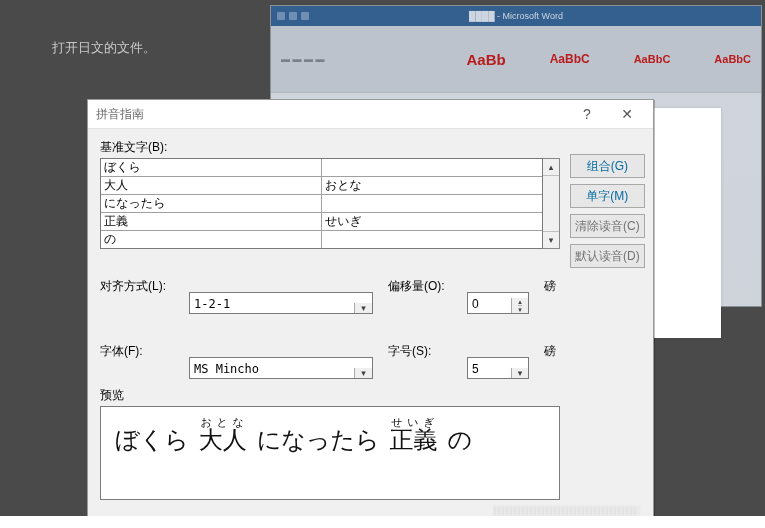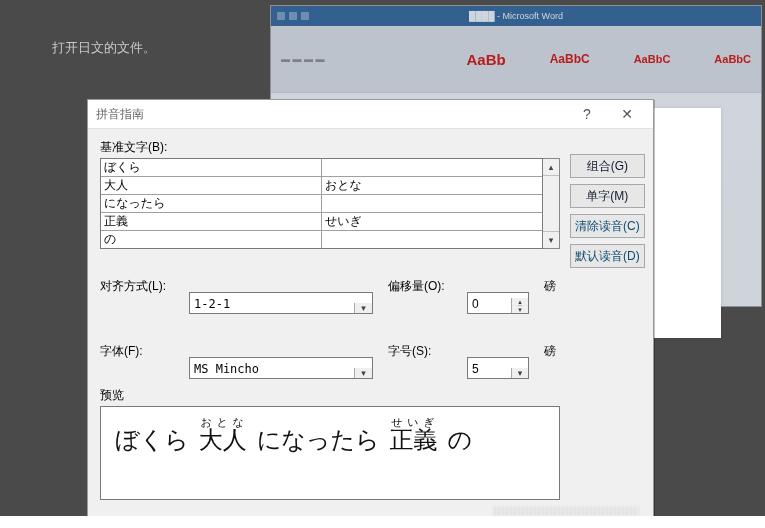--- a/index.html
+++ b/index.html
@@ -158,25 +158,25 @@
     padding-top: 15px;
   }
   .btn {
     height: 22px;
     border: 1px solid #a8a8a8;
     background: #e7e7e7;
     display: flex;
     align-items: center;
     justify-content: center;
     font-size: 12px;
-    color: #0c4a6e;
+    color: #737373;
     padding: 0 4px;
     white-space: nowrap;
   }
-  .btn.disabled { color: #0f172a; }
+  .btn.disabled { color: #0369a1; }
 
   .ctrlrow {
     display: flex;
     align-items: center;
     margin-top: 10px;
     gap: 15px;
   }
   .ctrlrow .lbl { width: 74px; }
   .combo, .spin {
     display: flex;

